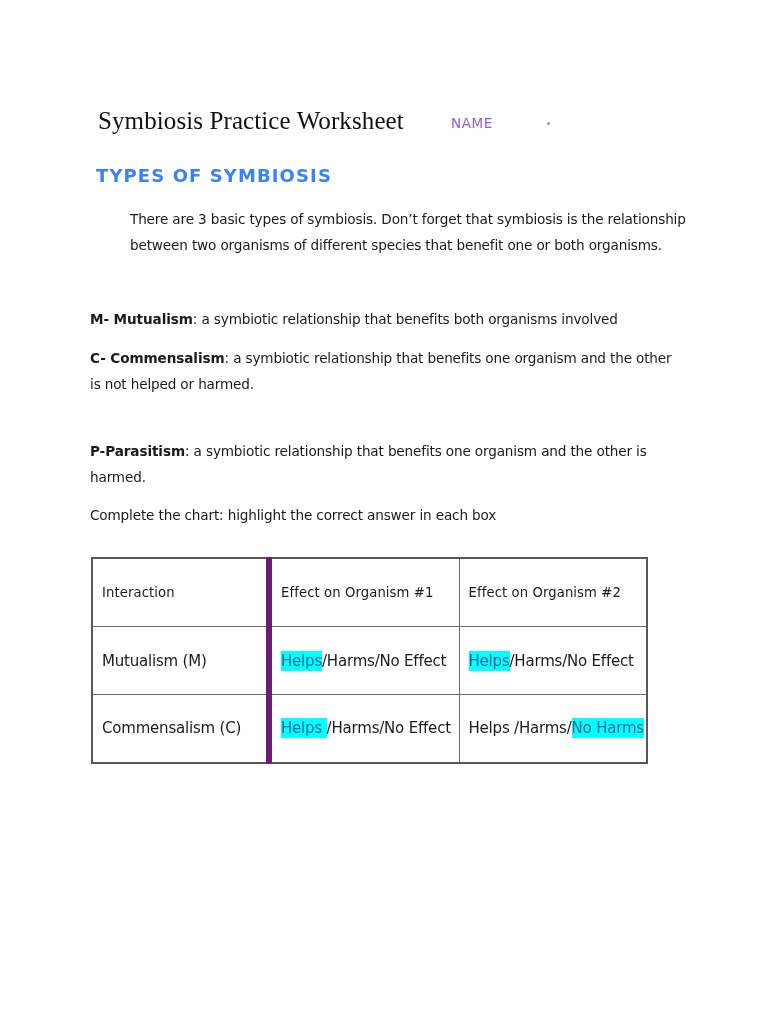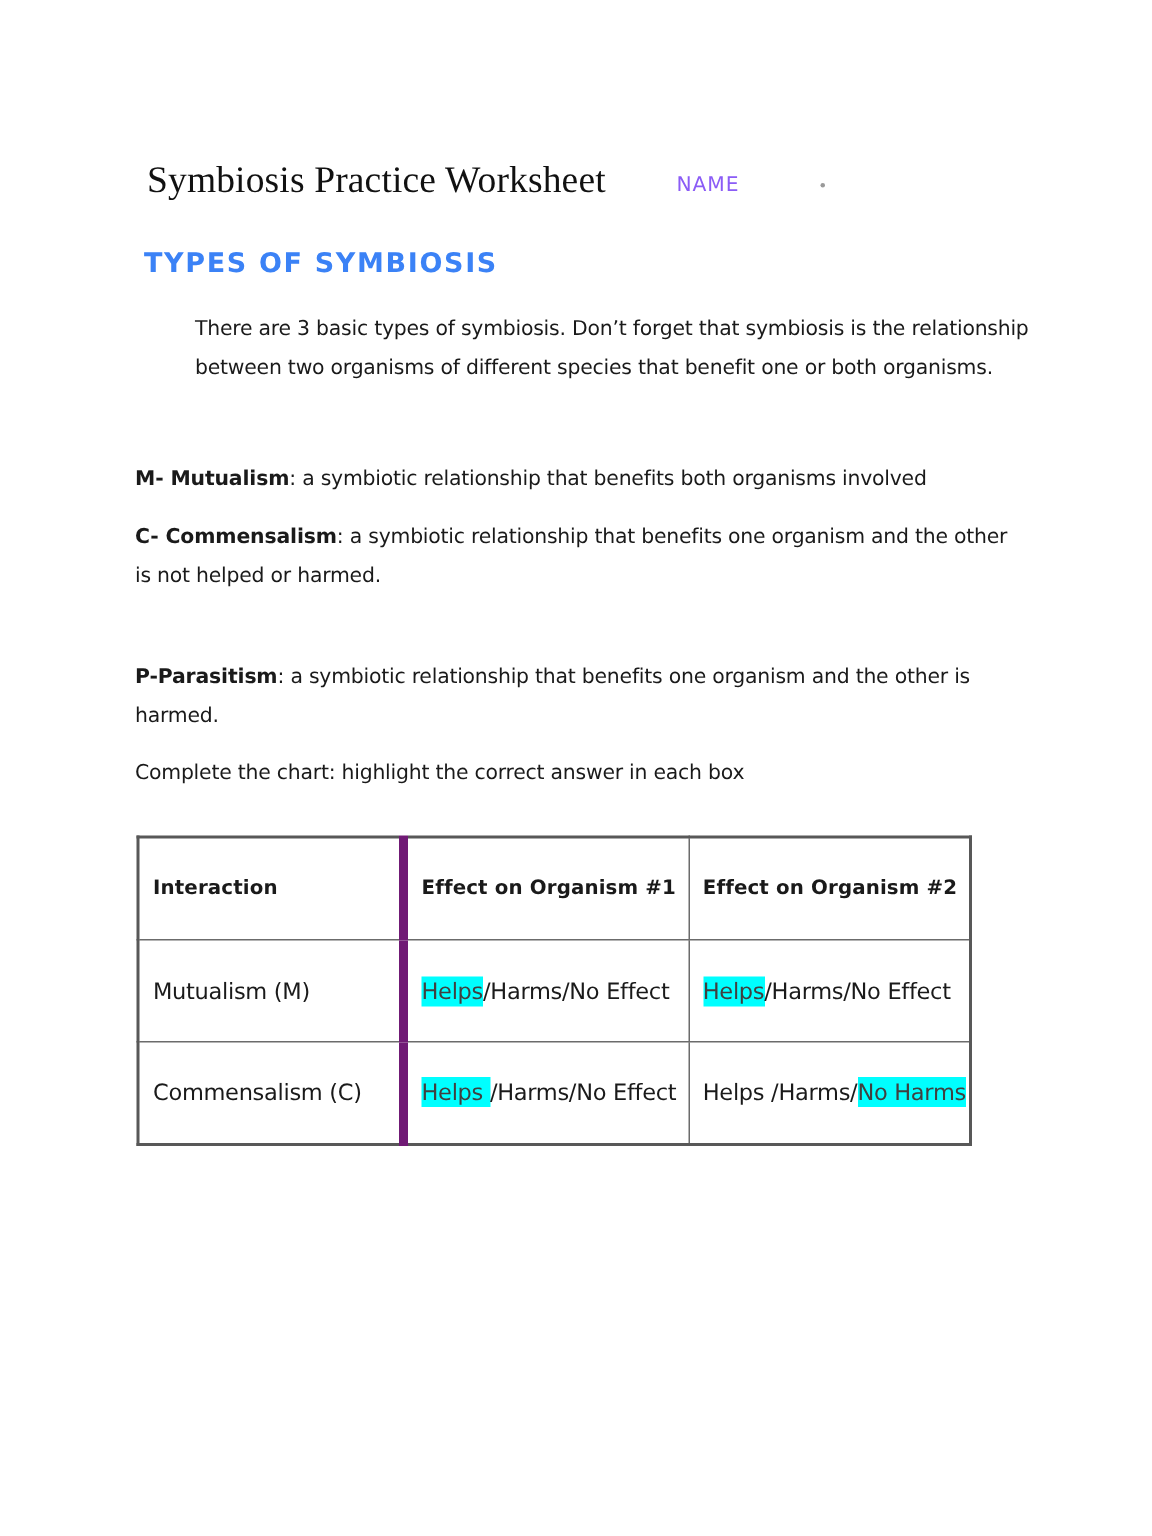--- a/index.html
+++ b/index.html
@@ -128,42 +128,42 @@
     padding: 0 0 0 9px;
     vertical-align: middle;
     font-family: "DejaVu Sans", sans-serif;
     font-size: 15px;
     letter-spacing: -0.2px;
     color: #1a1a1a;
     background: #fff;
   }
   .chart-table tr { height: 68px; }
   .chart-table tr.header-row-cells td {
-    font-weight: 700;
+    font-weight: 400;
     font-size: 13.2px;
     letter-spacing: 0.1px;
     height: 67px;
   }
   
   .chart-table {
     border: 2px solid #585858;
   }
   .col-interaction { width: 177px; }
   .col-org1        { width: 190px; }
   .col-org2        { width: 188px; }
 
   
   .chart-table td.col-org1,
   .chart-table td.cell-org1 {
     border-left: 6px solid #701a75;
   }
 
   .hl {
     background: #00ffff;
-    color: #404040;
+    color: #0369a1;
     padding: 1px 0;
   }
 
   .cell-text { white-space: nowrap; }
 </style>
 </head>
 <body>
 
 <div class="page">
 

